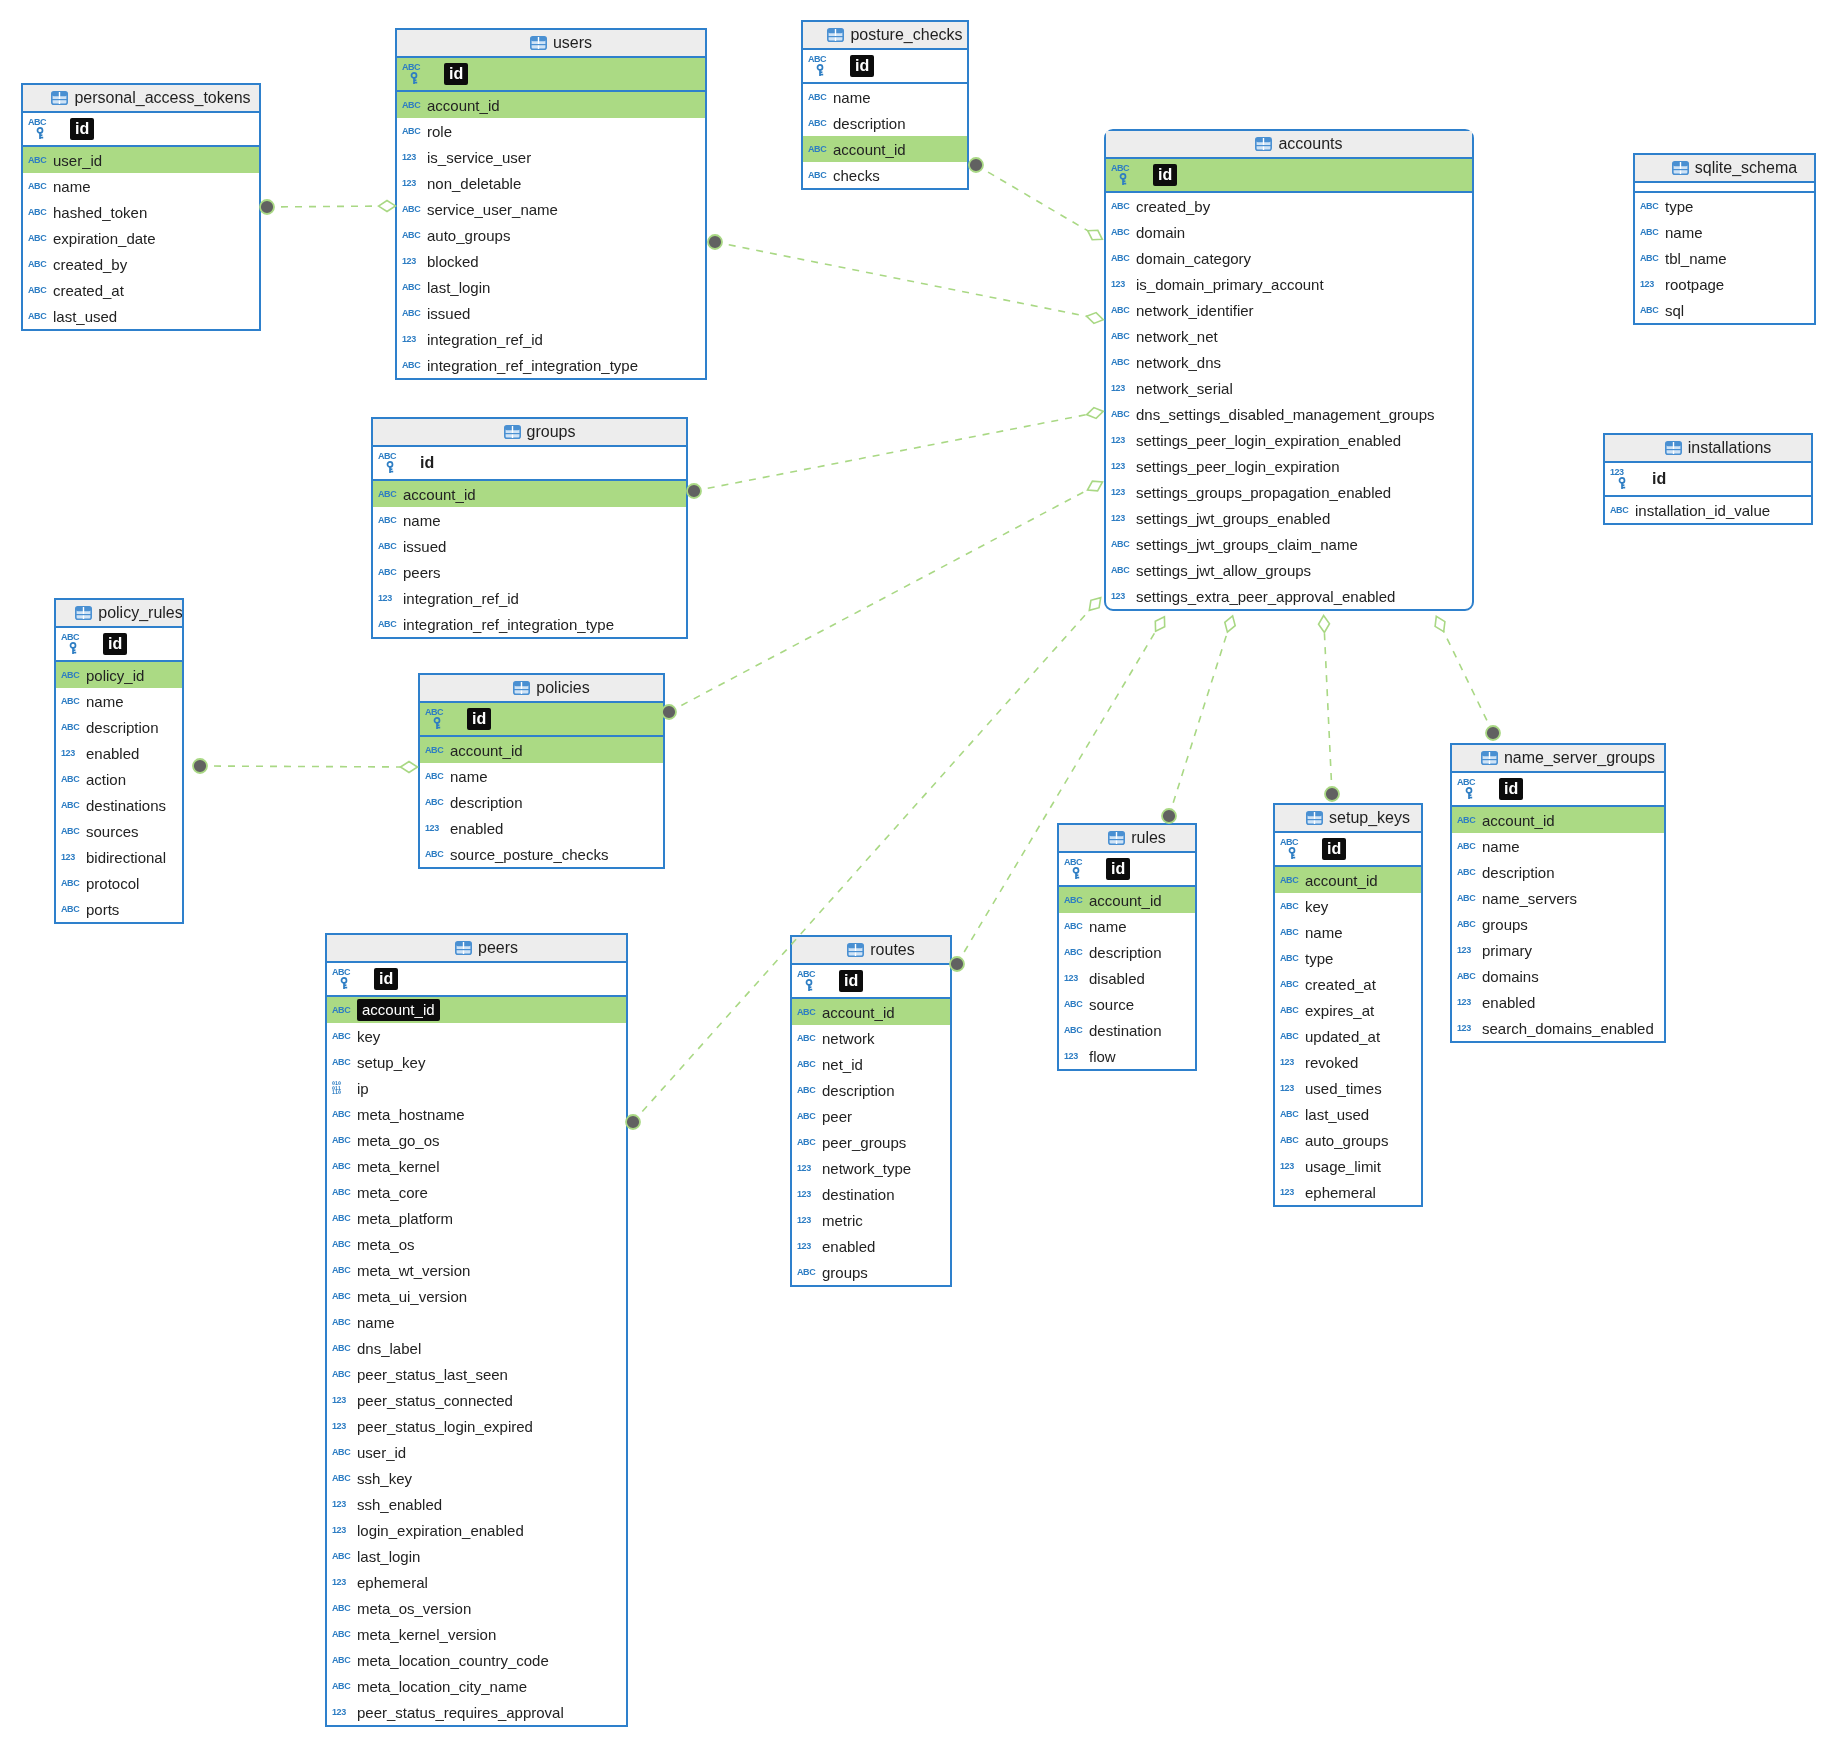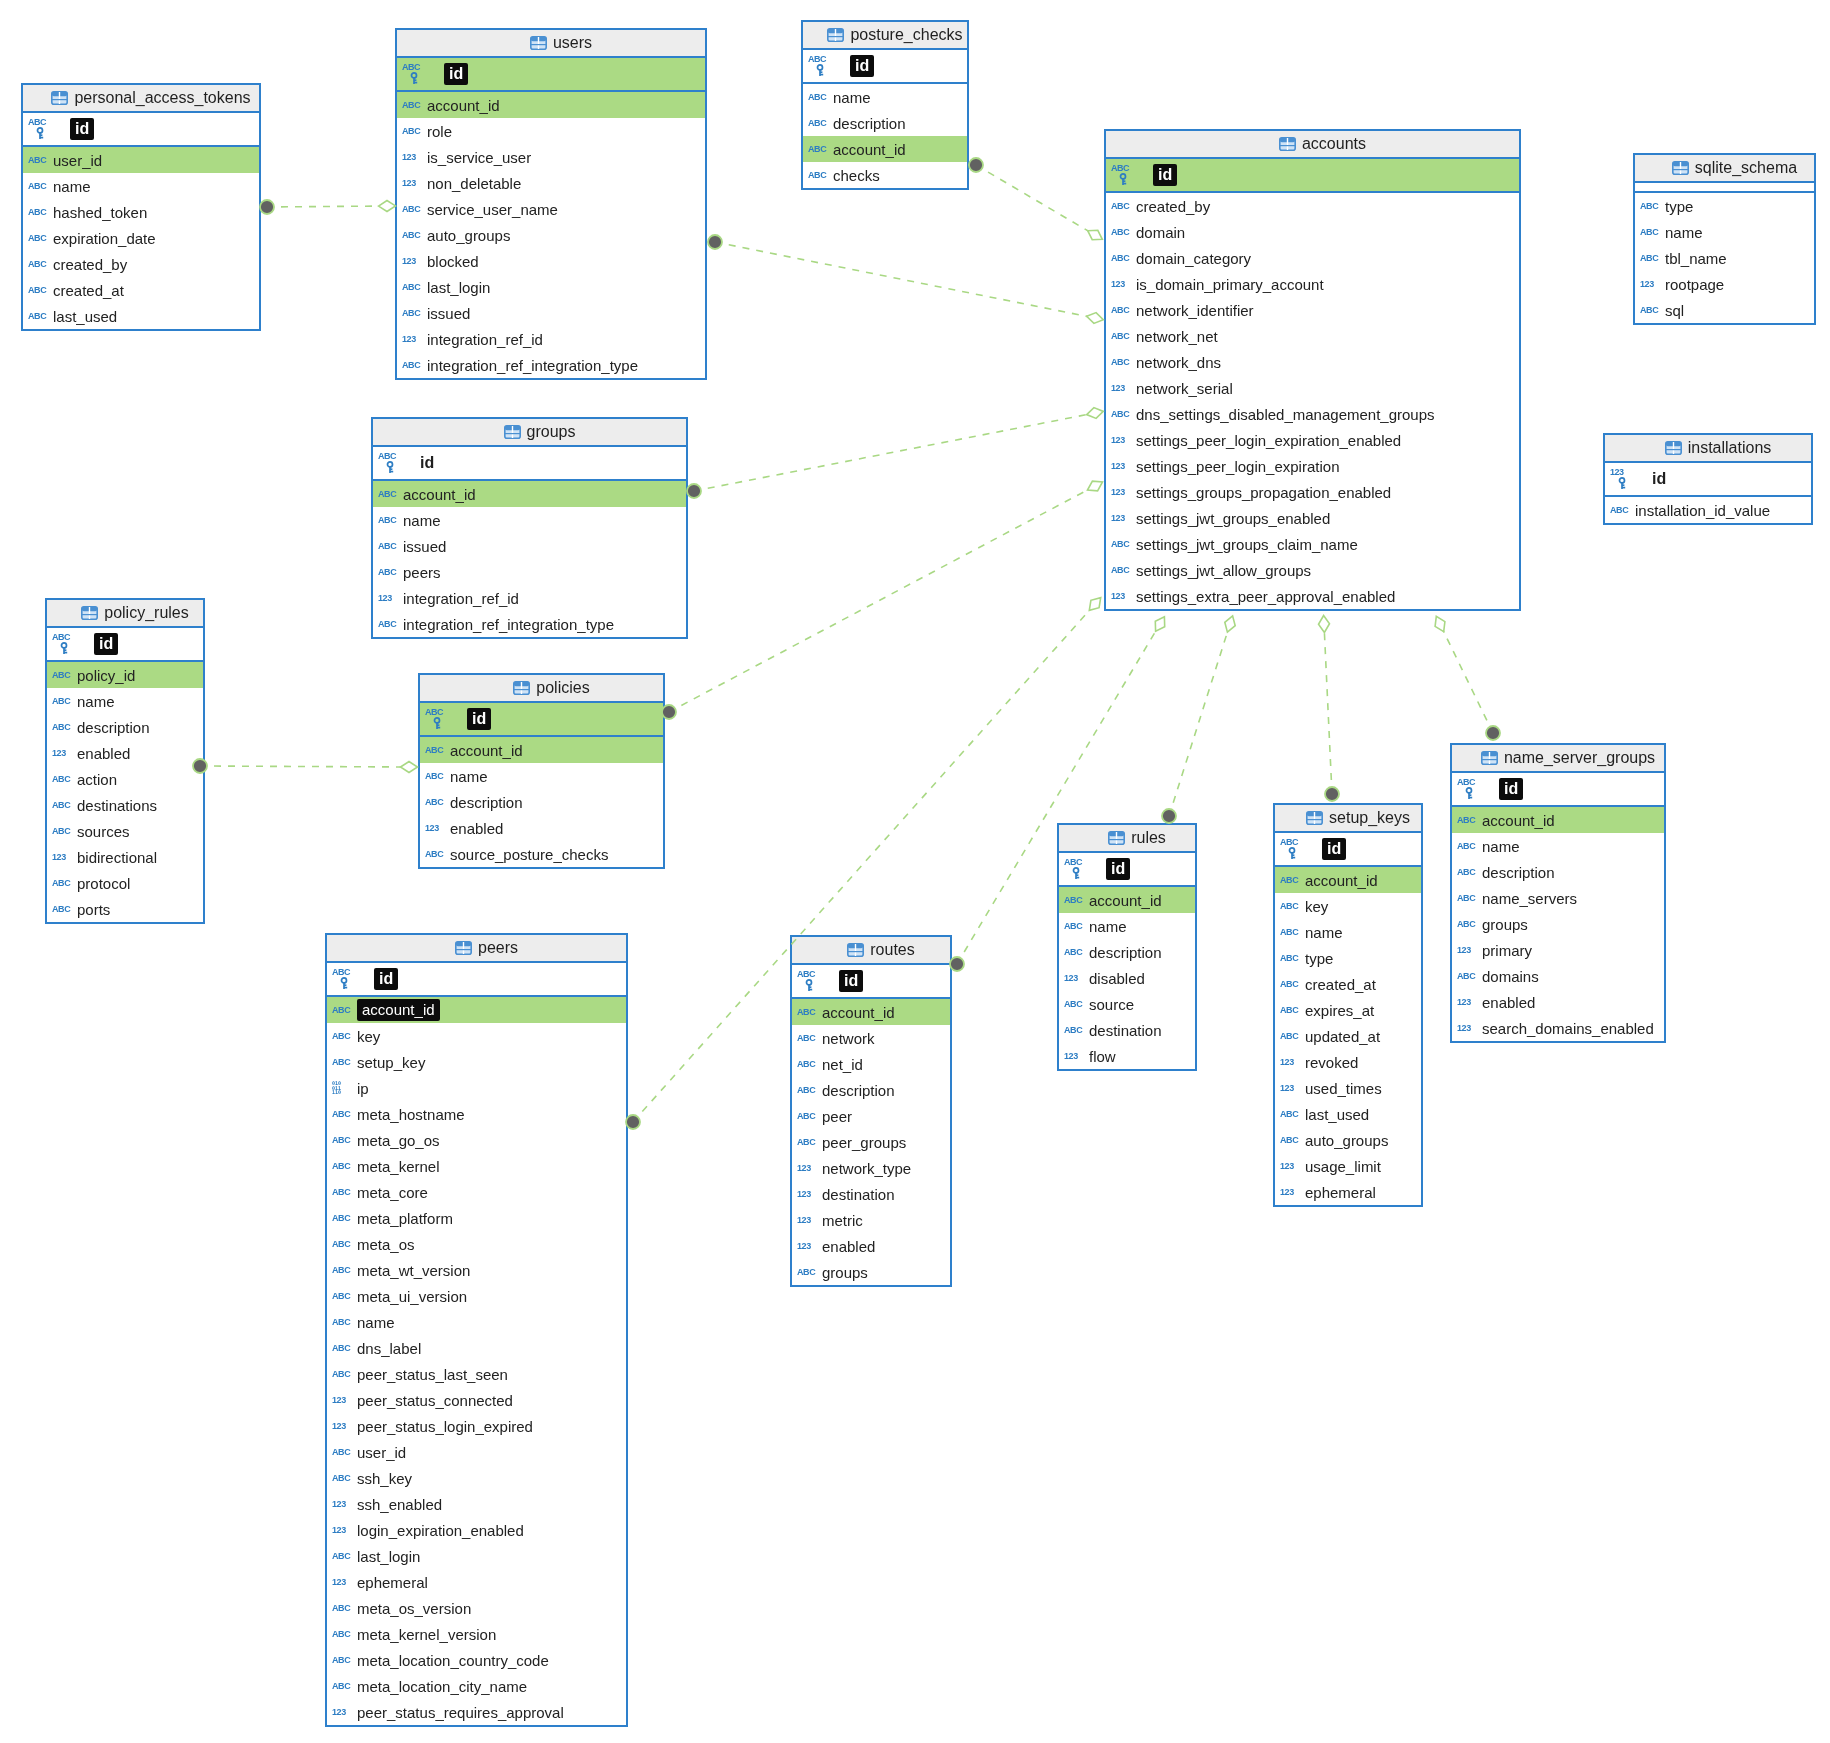--- a/index.html
+++ b/index.html
@@ -254,21 +254,21 @@
       </div>
       <div class="col-row green-bg">
         <span class="type-icon">ABC</span>
         <span class="col-name">account_id</span>
       </div>
       <div class="col-row">
         <span class="type-icon">ABC</span>
         <span class="col-name">checks</span>
       </div>
     </div>
-    <div class="tbl" style="left: 1104px; top: 129px; width: 417px;">
+    <div class="tbl" style="left: 1104px; top: 129px; width: 370px; border-radius: 9px;">
       <div class="tbl-hdr">
         <span class="tbl-icon">
           <svg width="17" height="14" viewBox="0 0 17 14">
             <rect x="0.8" y="0.8" width="15.4" height="12.4" rx="2" fill="#cfe3f6" stroke="#4a90d2" stroke-width="1.6"></rect>
             <rect x="0.8" y="0.8" width="15.4" height="4.4" rx="2" fill="#4a90d2"></rect>
             <line x1="8.5" y1="1" x2="8.5" y2="13" stroke="#ffffff" stroke-width="1.4"></line>
             <line x1="1" y1="8.6" x2="16" y2="8.6" stroke="#4a90d2" stroke-width="1.2"></line>
           </svg>
         </span>
         <span>accounts</span>
@@ -455,21 +455,21 @@
       </div>
       <div class="col-row">
         <span class="type-icon">123</span>
         <span class="col-name">integration_ref_id</span>
       </div>
       <div class="col-row">
         <span class="type-icon">ABC</span>
         <span class="col-name">integration_ref_integration_type</span>
       </div>
     </div>
-    <div class="tbl" style="left: 45px; top: 598px; width: 160px;">
+    <div class="tbl" style="left: 54px; top: 598px; width: 130px;">
       <div class="tbl-hdr">
         <span class="tbl-icon">
           <svg width="17" height="14" viewBox="0 0 17 14">
             <rect x="0.8" y="0.8" width="15.4" height="12.4" rx="2" fill="#cfe3f6" stroke="#4a90d2" stroke-width="1.6"></rect>
             <rect x="0.8" y="0.8" width="15.4" height="4.4" rx="2" fill="#4a90d2"></rect>
             <line x1="8.5" y1="1" x2="8.5" y2="13" stroke="#ffffff" stroke-width="1.4"></line>
             <line x1="1" y1="8.6" x2="16" y2="8.6" stroke="#4a90d2" stroke-width="1.2"></line>
           </svg>
         </span>
         <span>policy_rules</span>

